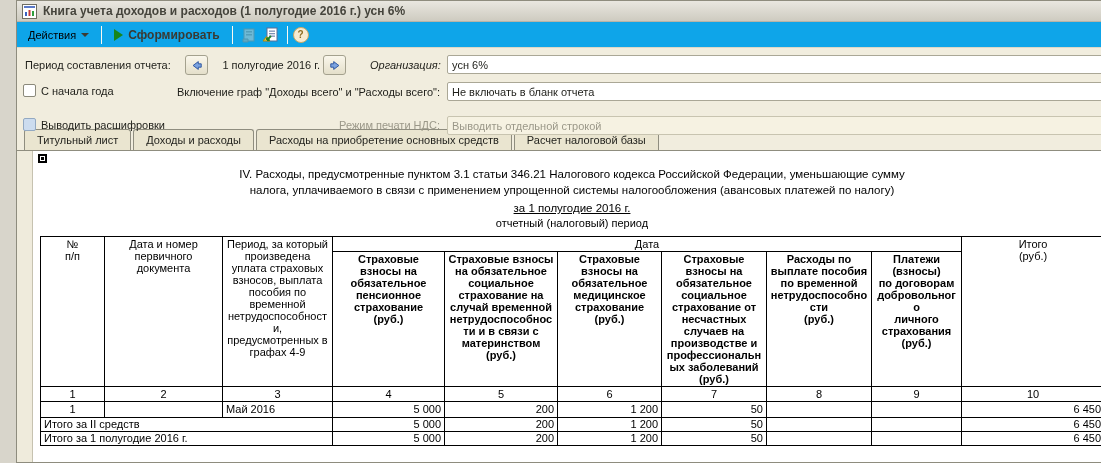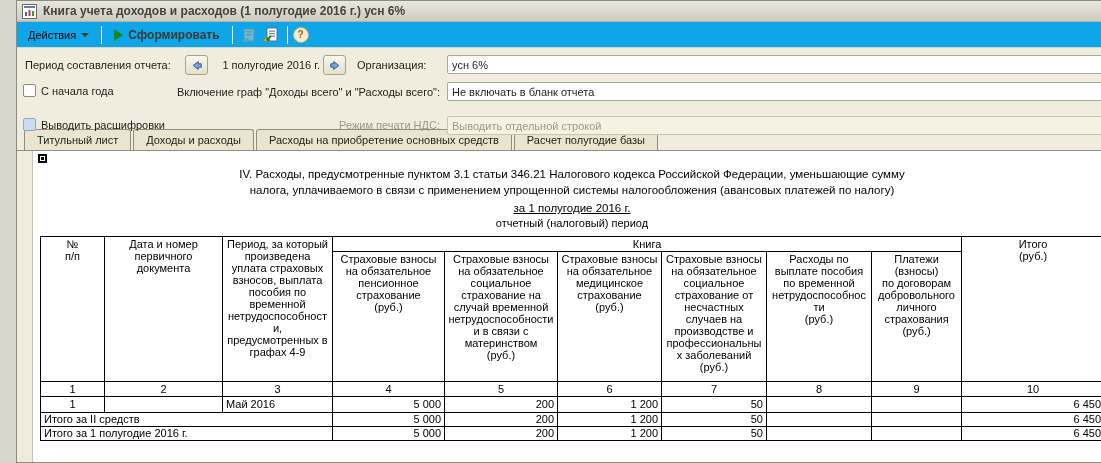--- a/index.html
+++ b/index.html
@@ -85,21 +85,21 @@
   .rep-head .uline { text-decoration:underline; margin-top:2px; }
   .rep-head .caption { font-size:11px; line-height:14px; }
   
   table.rep {
     border-collapse:collapse; table-layout:fixed; width:1064px;
     margin:6px 0 0 5px; font-size:11px; color:#000;
   }
   table.rep td { border:1px solid #000; padding:1px 3px; vertical-align:top; overflow:hidden; }
   .hc { text-align:center; white-space:pre-line; overflow-wrap:break-word; line-height:12px; }
   .tr-sum td { height:13px; }
-  .tr-sub td { height:130px; }
+  .tr-sub td { height:130px;font-weight:bold; }
   .tr-num td { height:12px; text-align:center; border-bottom-width:2px; line-height:12px; }
   .tr-data td { height:16px; border-bottom-width:2px; vertical-align:middle; }
   .tr-tot td { height:12px; vertical-align:middle; line-height:11px; }
   .tr-tot2 td { border-bottom-width:2px; }
   td.num { text-align:right; }
   td.ctr { text-align:center; }
 </style>
 </head>
 <body>
 
@@ -161,21 +161,21 @@
         <svg width="14" height="13" viewBox="0 0 20 20">
           <path d="M12 4 L4 10 L12 16 L12 12.6 L16.5 12.6 L16.5 7.4 L12 7.4 Z" fill="#7ba3e0" stroke="#27509c" stroke-width="1.4"></path>
         </svg>
       </button>
       <span class="period-value">1 полугодие 2016 г.</span>
       <button class="arrow-btn" style="left:306px;">
         <svg width="14" height="13" viewBox="0 0 20 20">
           <path d="M8 4 L16 10 L8 16 L8 12.6 L3.5 12.6 L3.5 7.4 L8 7.4 Z" fill="#7ba3e0" stroke="#27509c" stroke-width="1.4"></path>
         </svg>
       </button>
-      <span class="plabel" style="left:340px;">Организация:</span>
+      <span class="plabel" style="left:353px;font-style:italic;">Организация:</span>
       <input class="pinput" readonly="" value="усн 6%" style="">
     </div>
 
     <div class="prow prow2">
       <span class="checkbox"></span>
       <span class="cb-label">С начала года</span>
       <span class="plabel" style="right:676px;">Включение граф "Доходы всего" и "Расходы всего":</span>
       <input class="pinput" readonly="" value="Не включать в бланк отчета" style="">
     </div>
 
@@ -192,21 +192,21 @@
     <div class="tab">
         <span>Титульный лист</span>
       </div>
     <div class="tab">
         <span>Доходы и расходы</span>
       </div>
     <div class="tab">
         <span>Расходы на приобретение основных средств</span>
       </div>
     <div class="tab">
-        <span>Расчет полугодие базы</span>
+        <span>Расчет налоговой базы</span>
       </div>
   </div>
 
   <div class="report">
     <div class="group-margin"></div>
     <div class="sheet">
       <span class="group-marker"></span>
 
       <div class="rep-head">
         <div>IV. Расходы, предусмотренные пунктом 3.1 статьи 346.21 Налогового кодекса Российской Федерации, уменьшающие сумму</div>
@@ -229,21 +229,21 @@
           <col style="width:143px">
         </colgroup>
         <tbody>
           <tr class="tr-sum">
             <td class="hc" rowspan="2">№
 п/п</td>
             <td class="hc" rowspan="2">Дата и номер
 первичного
 документа</td>
             <td class="hc" rowspan="2">Период, за который произведена уплата страховых взносов, выплата пособия по временной нетрудоспособности, предусмотренных в графах 4-9</td>
-            <td class="hc" colspan="6">Книга</td>
+            <td class="hc" colspan="6">Дата</td>
             <td class="hc" rowspan="2">Итого
 (руб.)</td>
           </tr>
           <tr class="tr-sub">
             <td class="hc">Страховые взносы на обязательное пенсионное страхование
 (руб.)</td>
             <td class="hc">Страховые взносы на обязательное социальное страхование на случай временной нетрудоспособности и в связи с материнством
 (руб.)</td>
             <td class="hc">Страховые взносы на обязательное медицинское страхование
 (руб.)</td>

